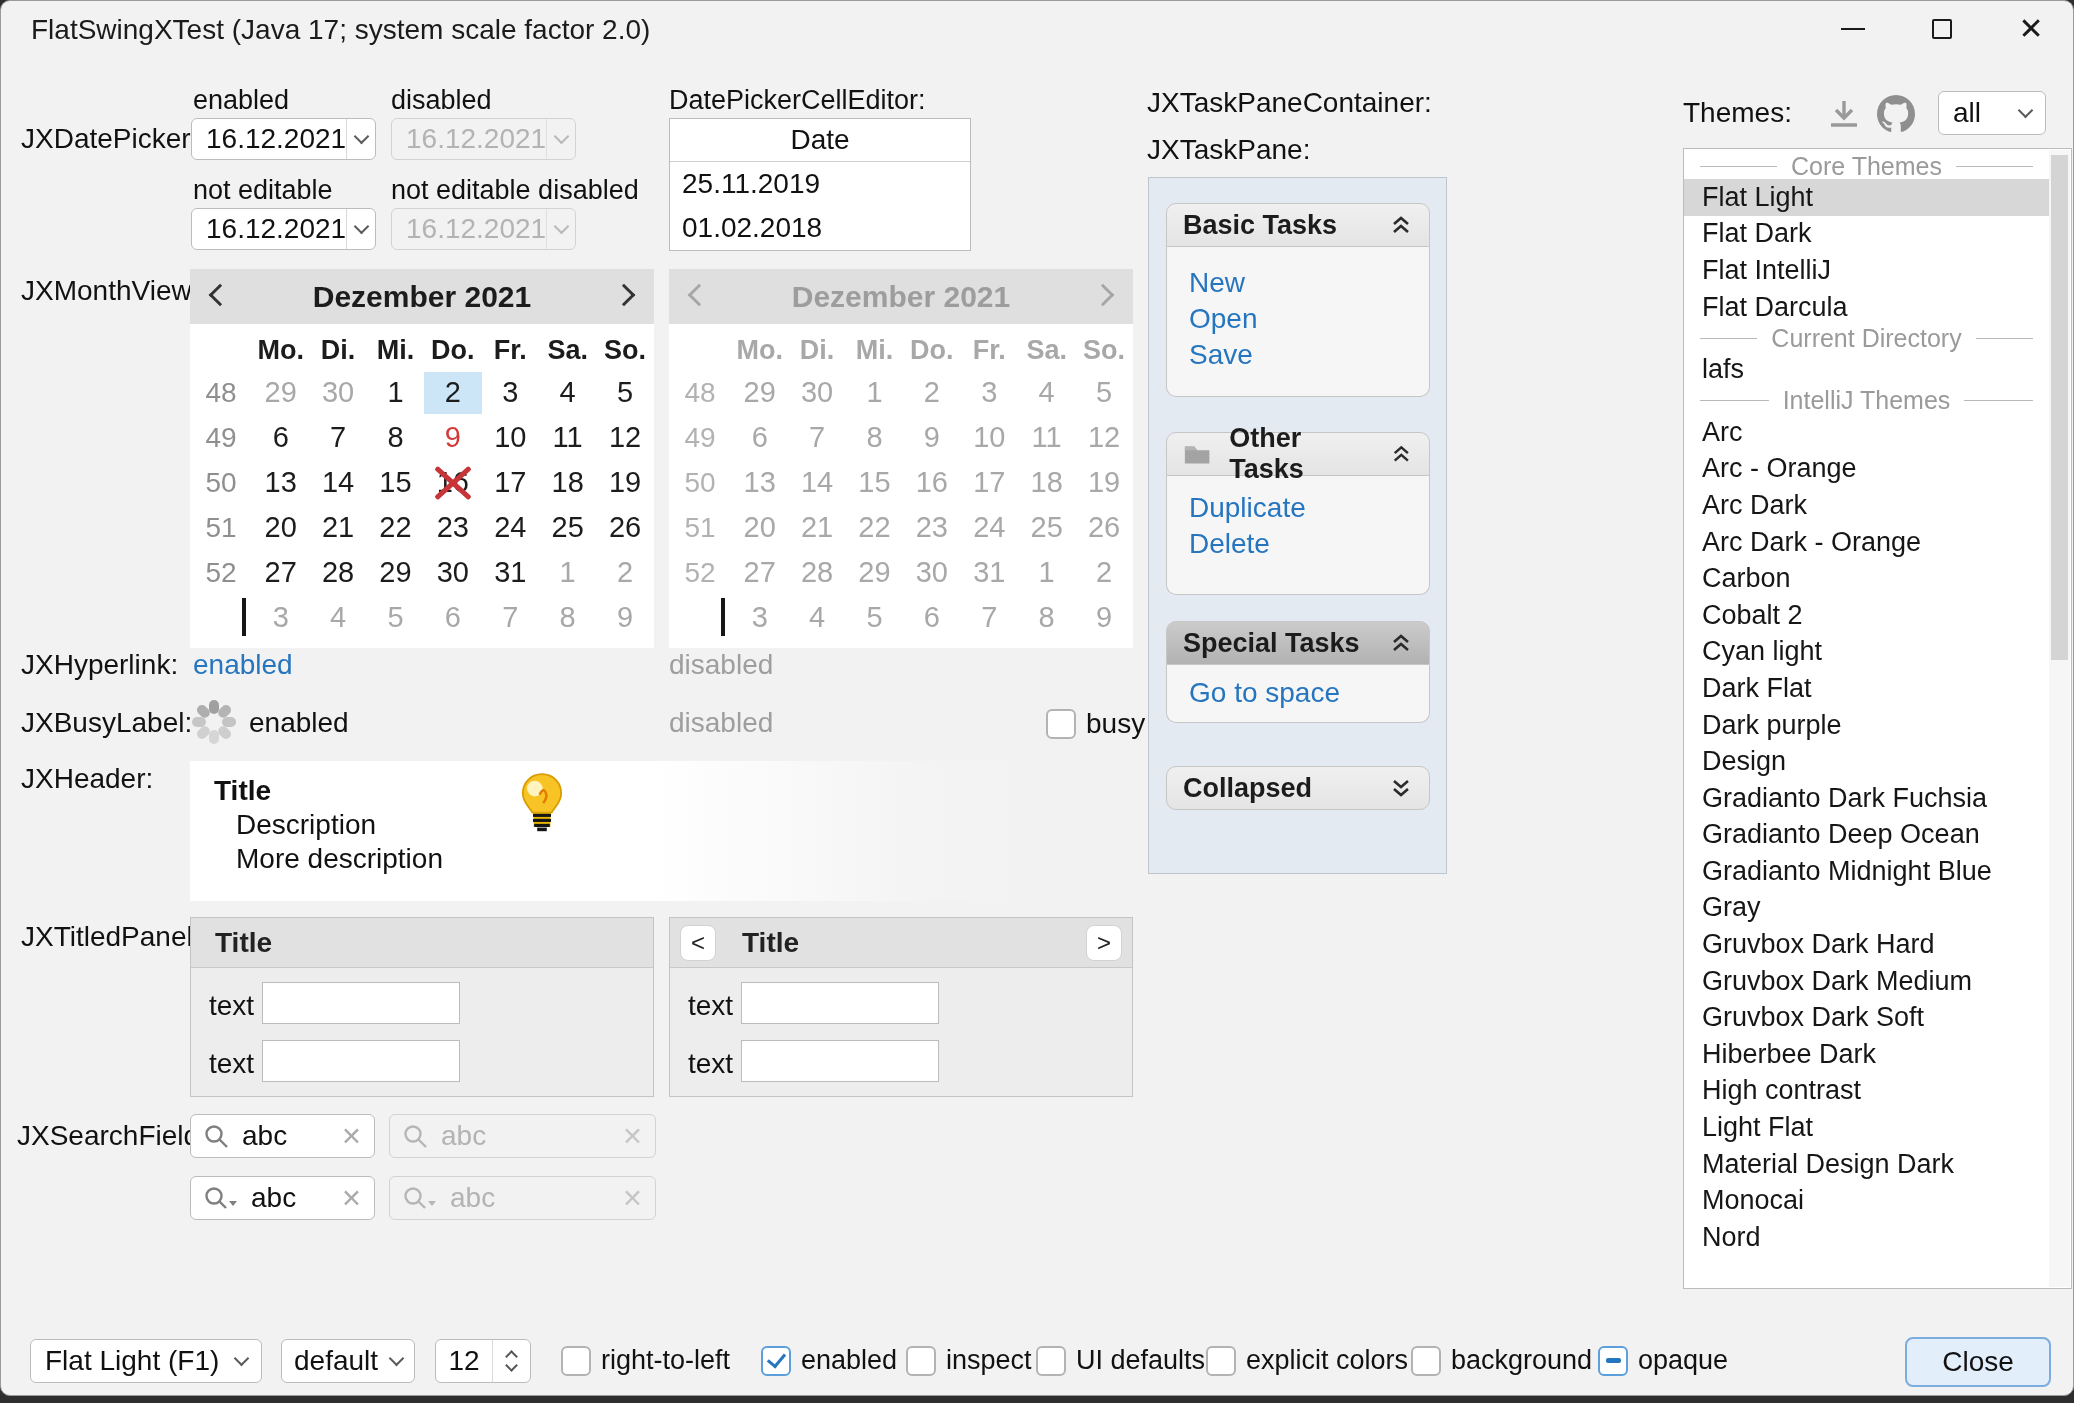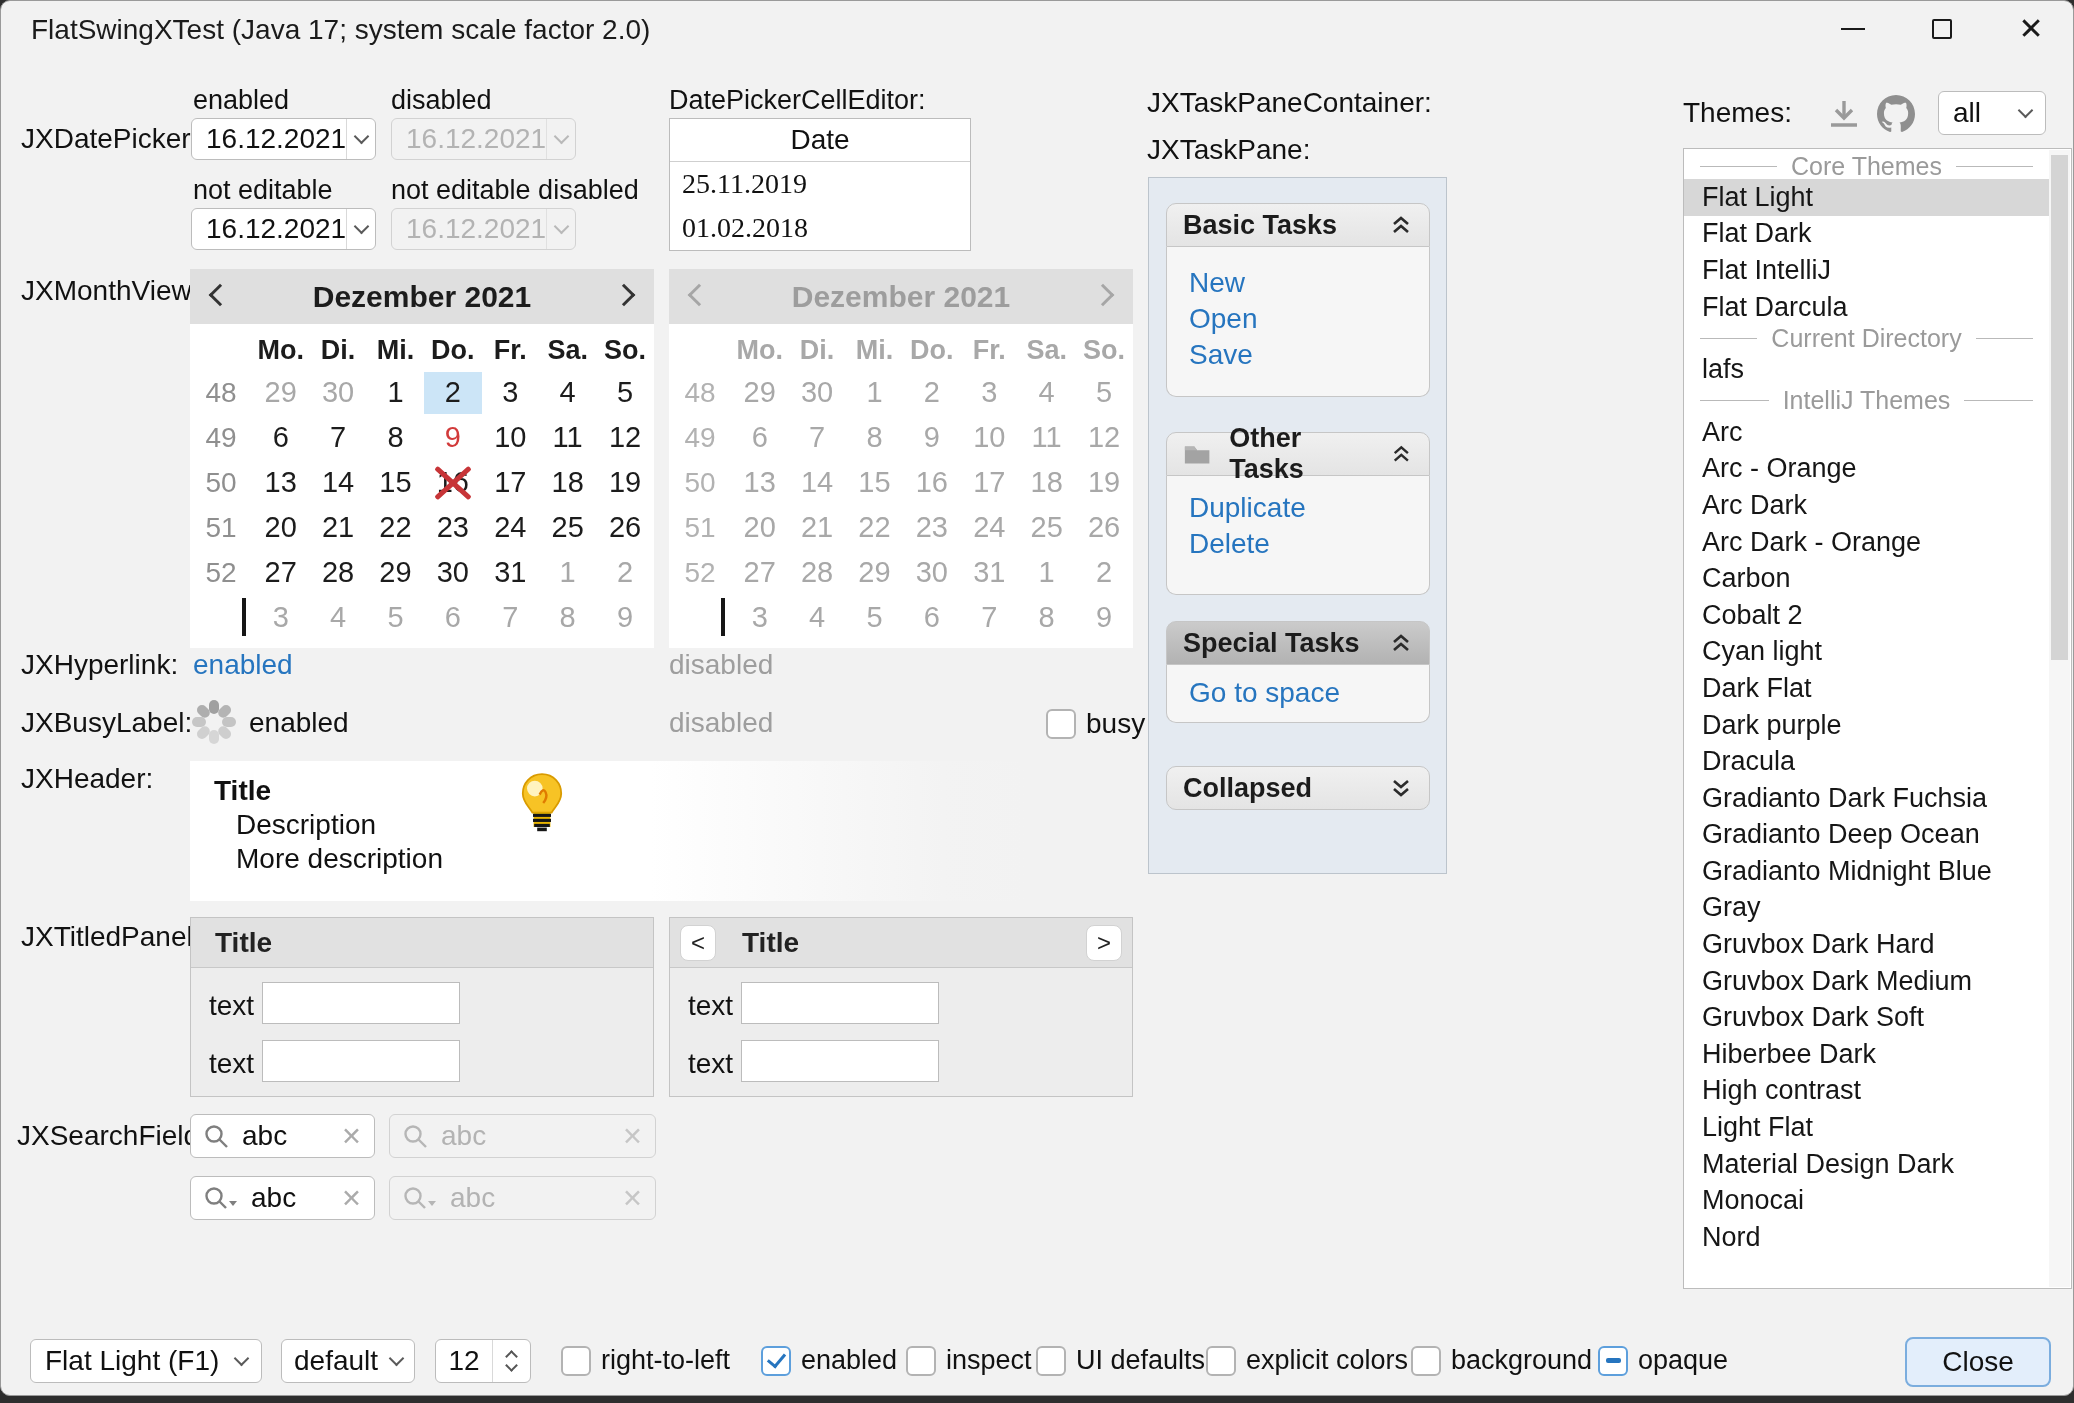--- a/index.html
+++ b/index.html
@@ -35,21 +35,21 @@
   .dp.disabled { background:#f2f2f2; border-color:#d2d2d2; }
   .dp.disabled .val { color:#b3b3b3; }
   .dp.disabled .btn { border-left-color:#e0e0e0; }
 
   .combo { position:absolute; height:44px; background:#fff; border:1px solid #bcbcbc; border-radius:6px; display:flex; align-items:center; padding:0 14px; gap:10px; }
   .combo .val { flex:1; font-size:28px; white-space:nowrap; }
 
   
   .tbl { position:absolute; background:#fff; border:1px solid #bcbcbc; font-size:28px; }
   .tbl .hdr { height:43px; border-bottom:1px solid #cfcfcf; display:flex; align-items:center; justify-content:center; }
-  .tbl .row { height:44px; display:flex; align-items:center; padding-left:12px;font-family:Liberation Serif, serif; }
+  .tbl .row { height:44px; display:flex; align-items:center; padding-left:12px; }
 
   
   .cal { position:absolute; width:464px; }
   .cal-header { height:55px; background:#dfdfdf; display:flex; align-items:center; padding:0 22px; }
   .cal-title { flex:1; text-align:center; font-weight:bold; font-size:30px; color:#1c1c1c; }
   .cal.disabled .cal-title { color:#9d9d9d; }
   .cal-body { background:#fff; padding-top:6px; padding-bottom:8px; position:relative; }
   .cal-row { display:flex; align-items:center; height:45px; }
   .cal-dayhdr { height:40px; }
   .cell-wk { width:62px; text-align:center; font-size:28px; color:#8f8f8f; }
@@ -534,21 +534,21 @@
         </div>
         <div class="titem">Arc</div>
         <div class="titem">Arc - Orange</div>
         <div class="titem">Arc Dark</div>
         <div class="titem">Arc Dark - Orange</div>
         <div class="titem">Carbon</div>
         <div class="titem">Cobalt 2</div>
         <div class="titem">Cyan light</div>
         <div class="titem">Dark Flat</div>
         <div class="titem">Dark purple</div>
-        <div class="titem">Dracula</div>
+        <div class="titem">Design</div>
         <div class="titem">Gradianto Dark Fuchsia</div>
         <div class="titem">Gradianto Deep Ocean</div>
         <div class="titem">Gradianto Midnight Blue</div>
         <div class="titem">Gray</div>
         <div class="titem">Gruvbox Dark Hard</div>
         <div class="titem">Gruvbox Dark Medium</div>
         <div class="titem">Gruvbox Dark Soft</div>
         <div class="titem">Hiberbee Dark</div>
         <div class="titem">High contrast</div>
         <div class="titem">Light Flat</div>

